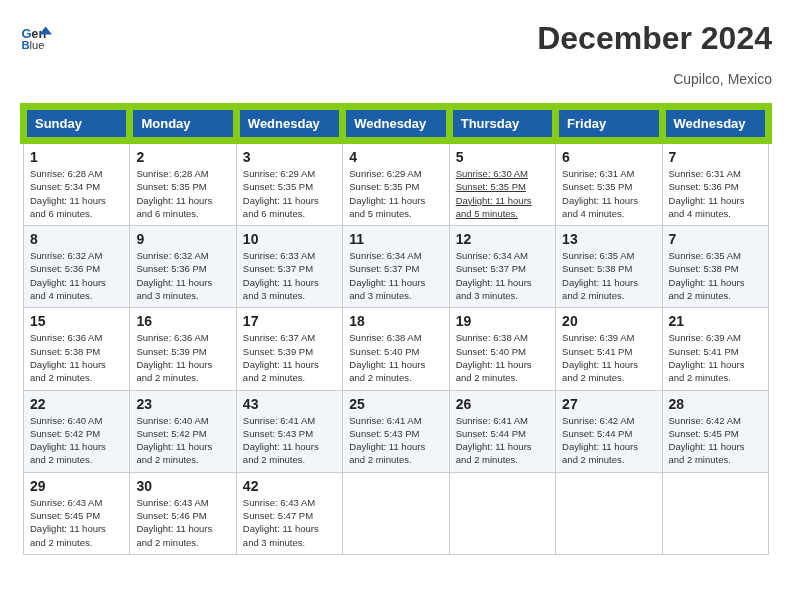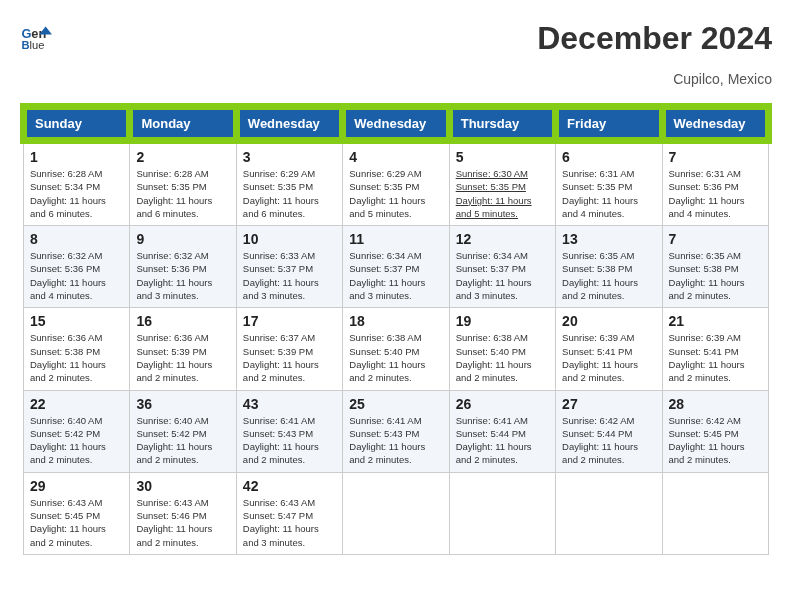--- a/index.html
+++ b/index.html
@@ -246,21 +246,21 @@
         </td>
       </tr>
       <tr>
         <td>
           <span class="day-num">22</span>
           <div class="day-info" style="white-space: pre-line;">Sunrise: 6:40 AM
 Sunset: 5:42 PM
 Daylight: 11 hours and 2 minutes.</div>
         </td>
         <td>
-          <span class="day-num">36</span>
+          <span class="day-num">23</span>
           <div class="day-info" style="white-space: pre-line;">Sunrise: 6:40 AM
 Sunset: 5:42 PM
 Daylight: 11 hours and 2 minutes.</div>
         </td>
         <td>
           <span class="day-num">43</span>
           <div class="day-info" style="white-space: pre-line;">Sunrise: 6:41 AM
 Sunset: 5:43 PM
 Daylight: 11 hours and 2 minutes.</div>
         </td>

